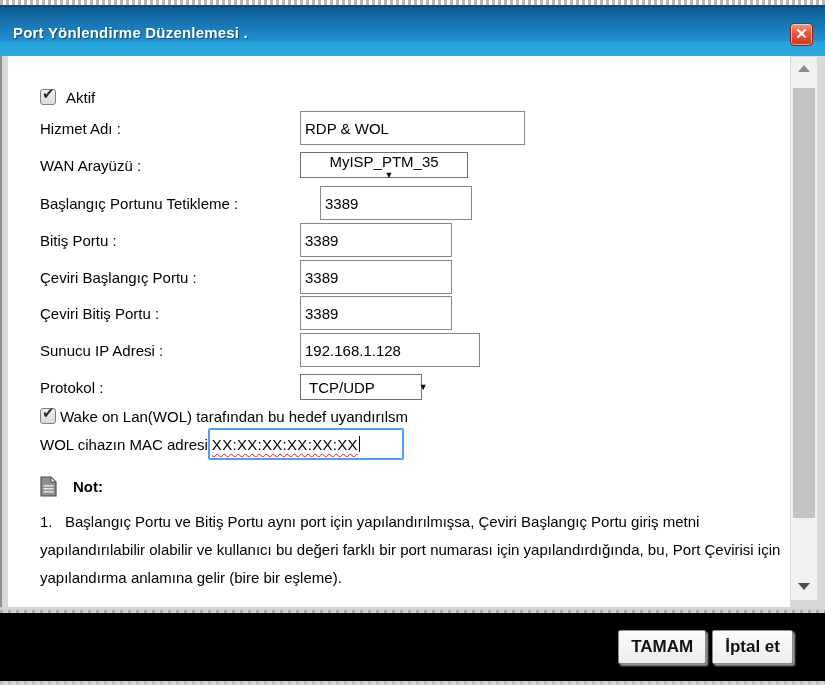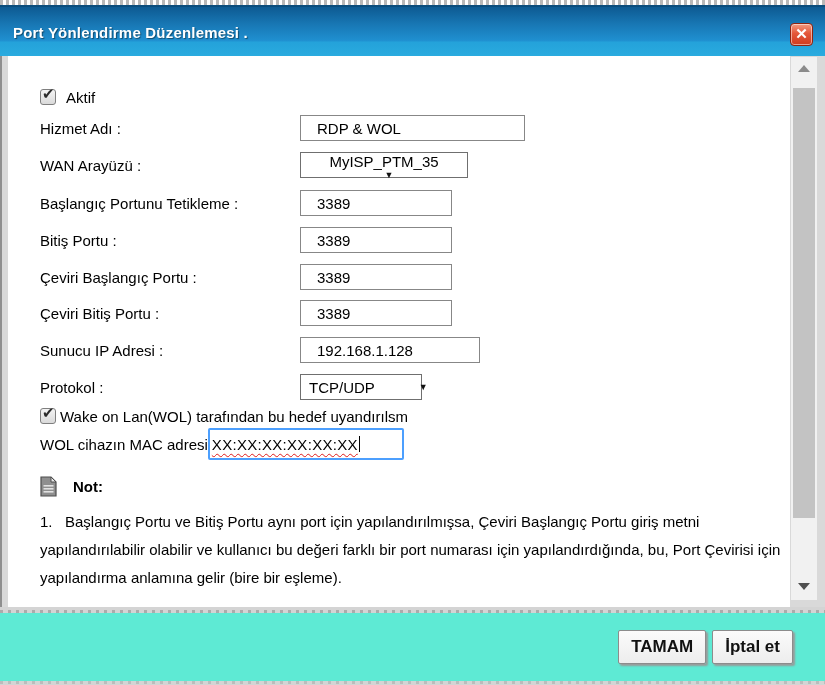--- a/index.html
+++ b/index.html
@@ -24,22 +24,22 @@
     box-shadow:inset 0 0 0 1px rgba(255,255,255,0.5);
     color:#ffffff; font-size:15px; font-weight:bold; line-height:20px; text-align:center; cursor:pointer; }
 
   
   .body-row { position:absolute; left:0; top:56px; width:825px; height:551px;
     background:#d9d9d9; border-left:2px solid #8f8f8f; }
   .panel { position:absolute; left:6px; top:0; width:782px; height:551px; background:#ffffff; }
 
   .row { position:absolute; left:32px; display:flex; align-items:center; height:26px; }
   .row .lbl { width:260px; font-size:15px; color:#000; }
-  .txt { height:26px; border:1px solid #878787; font-size:15px; color:#000;
-    padding:0 16px; display:flex; align-items:center; background:#fff; }
+  .txt { height:34px; border:1px solid #878787; font-size:15px; color:#000;
+    padding:0 4px; display:flex; align-items:center; background:#fff; }
   .sel { height:26px; border:1px solid #6f6f6f; font-size:15px; color:#000;
     padding:0 8px; display:flex; align-items:center; background:#fff; cursor:pointer; }
   .sel .arrow { font-size:9px; color:#111; margin-left:10px; }
 
   .w225{width:225px;} .w168{width:168px;flex-direction:column;} .w152{width:152px;} .w180{width:180px;} .w122{width:122px;gap:34px;}
 
   .checkbox { position:relative; width:16px; height:16px; border:1px solid #7f7f7f; border-radius:3px;
     background:linear-gradient(180deg,#f4f4f4,#dadada); cursor:pointer; flex:none; }
   .checkbox .check { position:absolute; left:1px; top:-5px; font-size:15px; color:#2b2b2b; }
 
@@ -61,21 +61,21 @@
   .scroll-up { position:absolute; left:7px; top:8px; width:0; height:0; cursor:pointer;
     border-left:6px solid transparent; border-right:6px solid transparent; border-bottom:7px solid #8b8b8b; }
   .scroll-down { position:absolute; left:7px; bottom:10px; width:0; height:0; cursor:pointer;
     border-left:6px solid transparent; border-right:6px solid transparent; border-top:7px solid #4f4f4f; }
 
   
   .sep-dots { position:absolute; left:0; top:610px; width:825px; height:3px;
     background:repeating-linear-gradient(90deg,#ababab 0 3px,transparent 3px 8px); }
   .bottom-dots { position:absolute; left:0; top:681px; width:825px; height:3px;
     background:repeating-linear-gradient(90deg,#bcbcbc 0 3px,transparent 3px 8px); }
-  .footer { position:absolute; left:0; top:613px; width:825px; height:68px; background:#5eead4; }
+  .footer { position:absolute; left:0; top:613px; width:825px; height:68px; background:#000000; }
   .btn-row { position:absolute; right:32px; top:17px; display:flex; gap:6px; }
   .btn { min-width:80px; height:34px; padding:0 12px;
     background:linear-gradient(180deg,#fbfbfb,#ededed);
     border:1px solid #8c8c8c; border-radius:2px;
     box-shadow:2px 2px 2px #9a9a9a;
     font-family:"Liberation Sans", sans-serif; font-size:17px; font-weight:bold; color:#111;
     display:flex; align-items:center; justify-content:center; cursor:pointer; }
 
   .doc-icon { flex:none; }
 </style>
@@ -107,21 +107,21 @@
       </div>
 
       <div class="row" style="top:96px;">
         <span class="lbl">WAN Arayüzü :</span>
         <div class="sel w168">
           <span>MyISP_PTM_35</span>
           <span class="arrow">▼</span>
         </div>
       </div>
 
-      <div class="row" style="top:134px;">
+      <div class="row" style="top:134px;gap:20px;">
         <span class="lbl">Başlangıç Portunu Tetikleme :</span>
         <div class="txt w152">3389</div>
       </div>
 
       <div class="row" style="top:171px;">
         <span class="lbl">Bitiş Portu :</span>
         <div class="txt w152">3389</div>
       </div>
 
       <div class="row" style="top:208px;">

